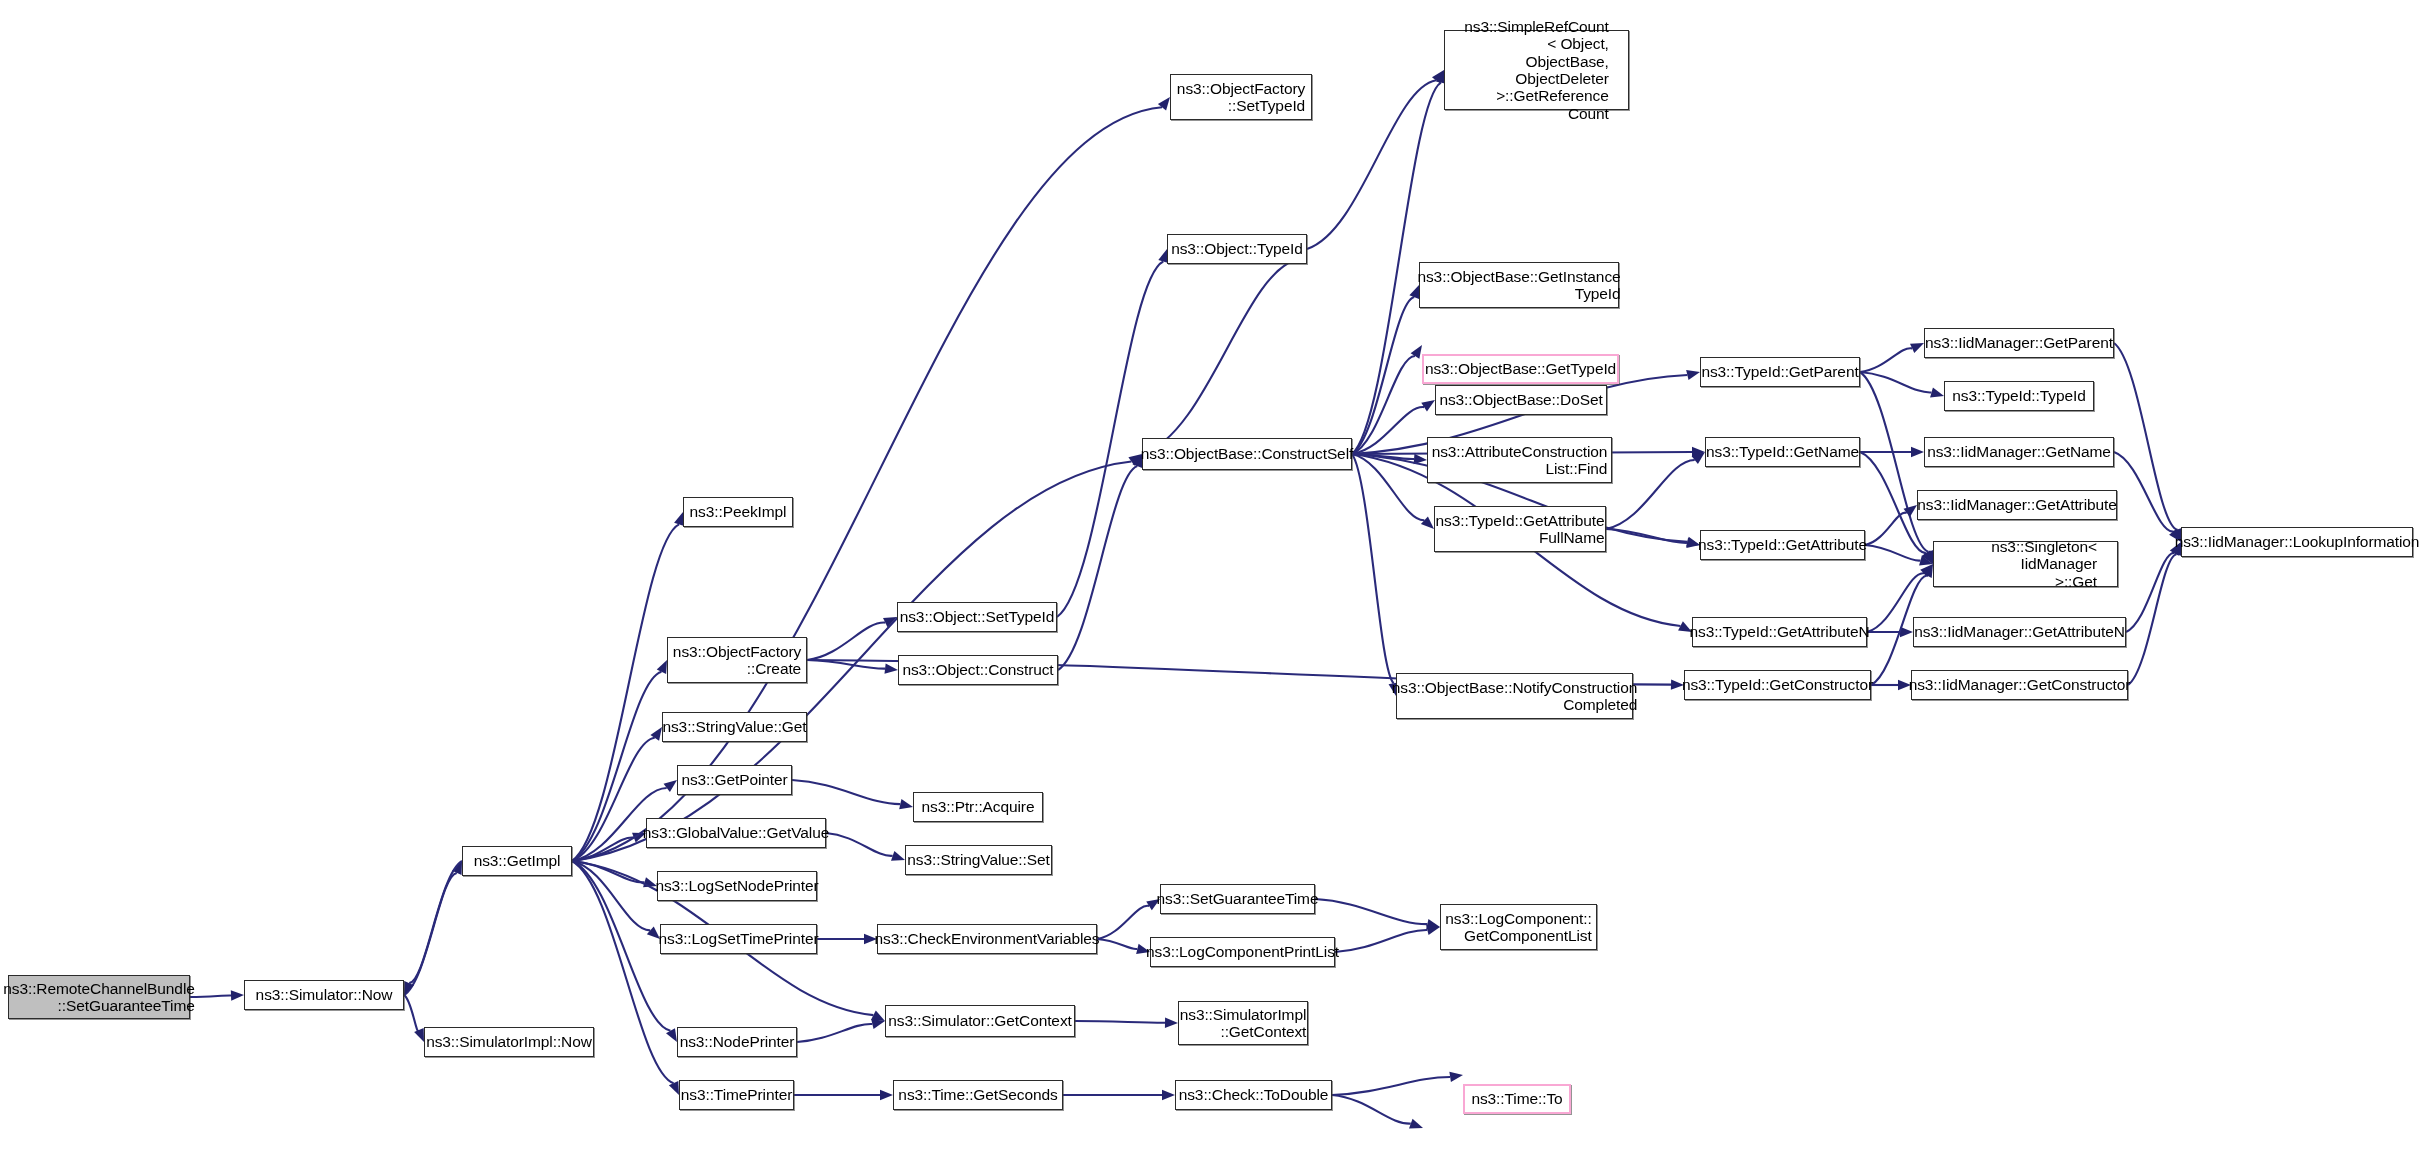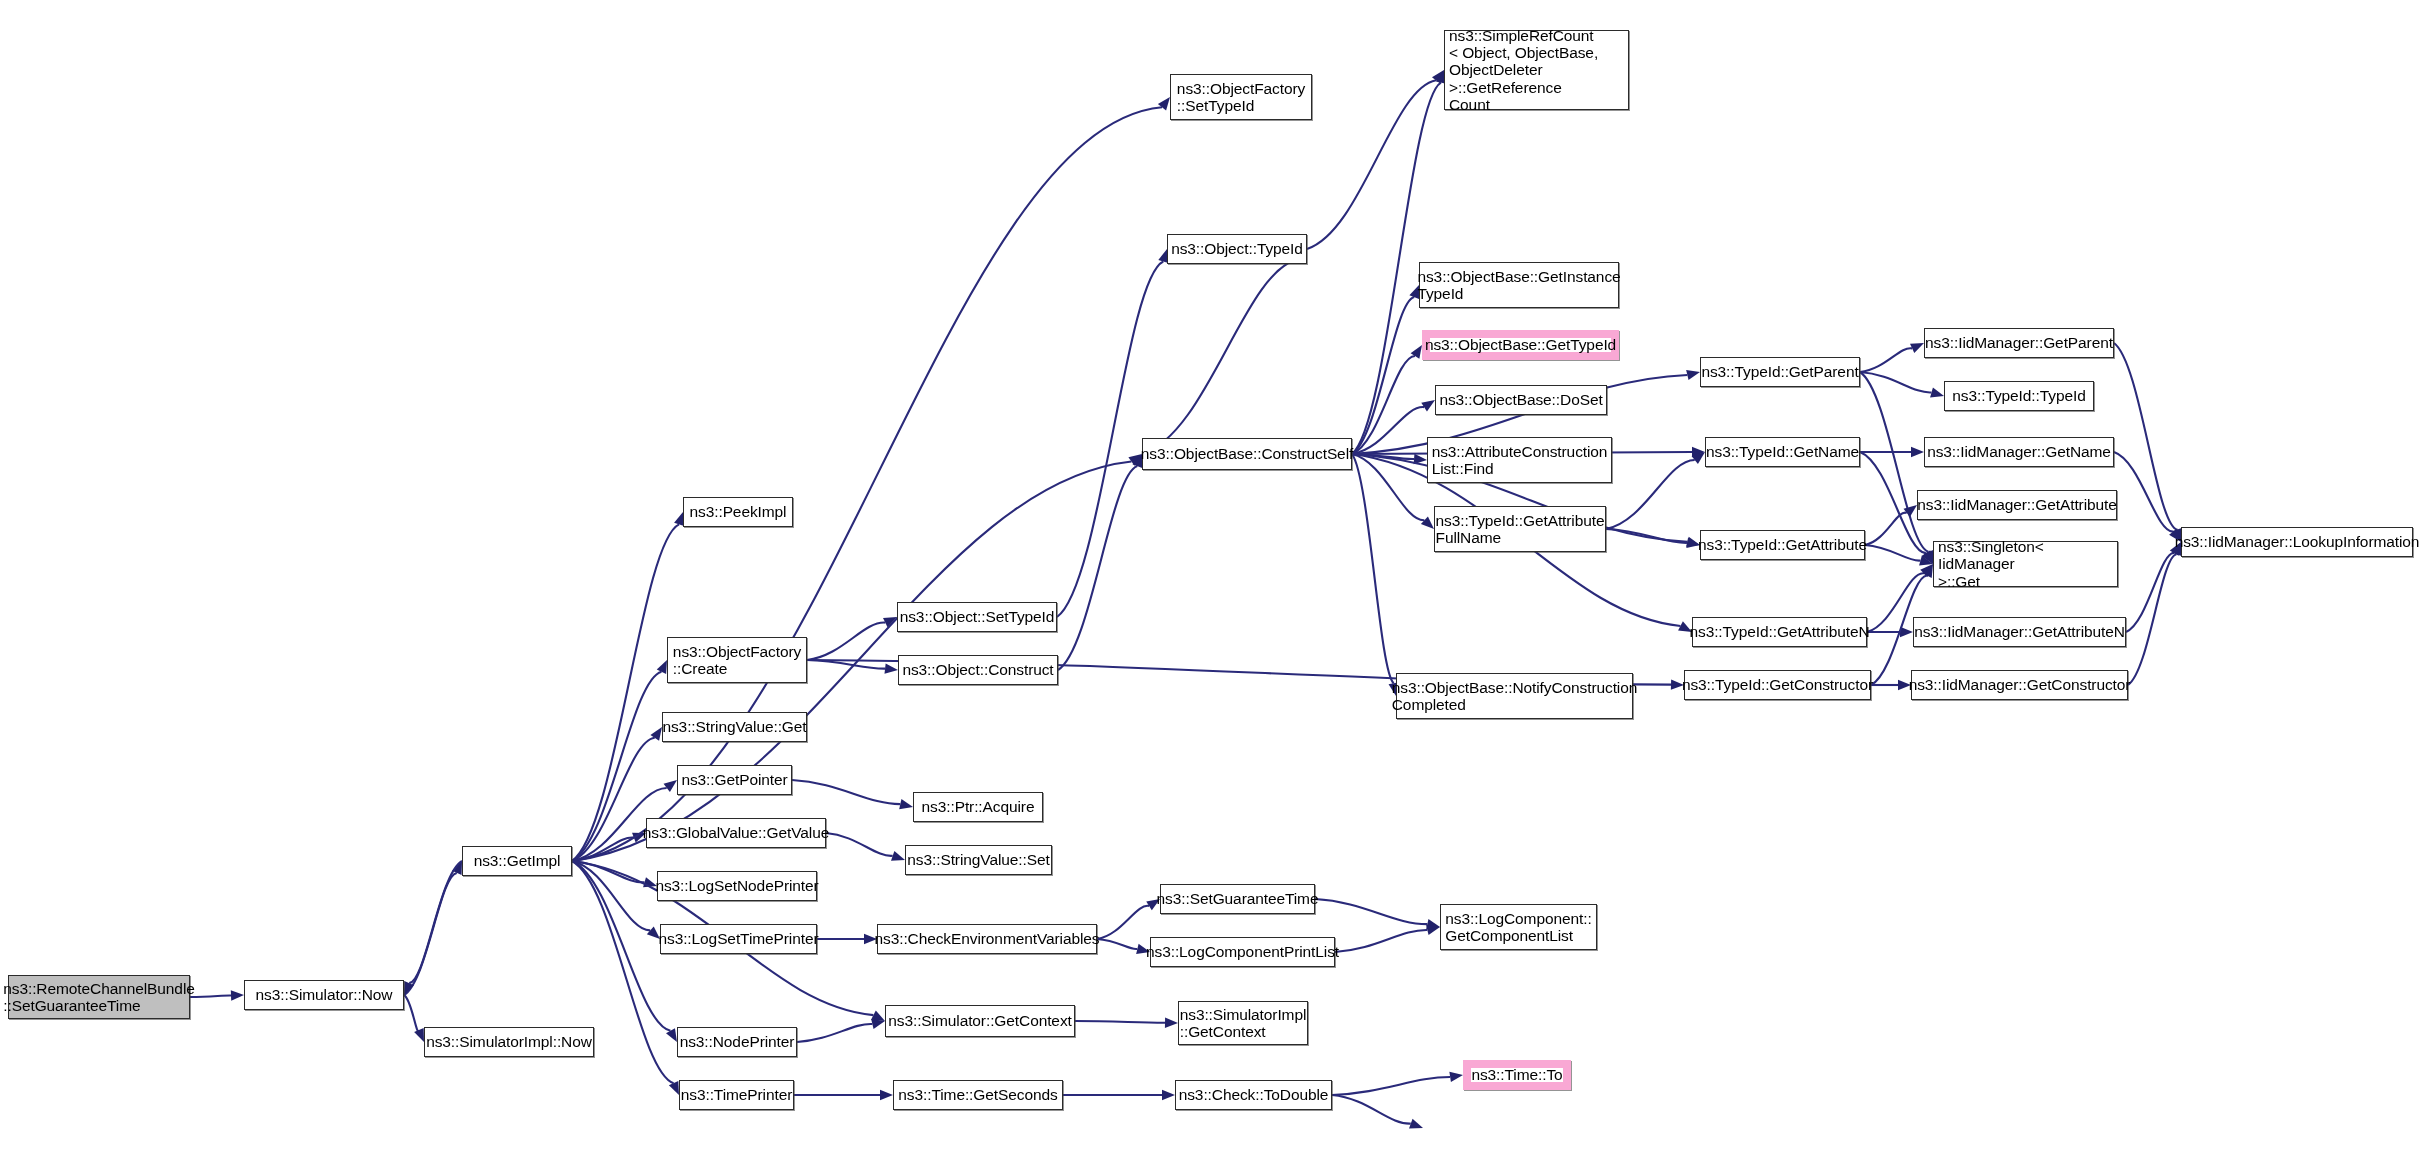--- a/index.html
+++ b/index.html
@@ -13,34 +13,35 @@
   }
   .node{
     position:absolute;
     box-sizing:border-box;
     border:1px solid #2b2b2b;
     background:#ffffff;
     color:#000000;
     display:flex;
     align-items:center;
     justify-content:center;
-    text-align:left;
+    text-align:right;
     line-height:1.12;
     font-size:15.5px;
     letter-spacing:-0.1px;
     white-space:pre-line;
     box-shadow:1px 1px 0 0 rgba(60,60,60,0.55);
-    padding:1px 4px;
+    padding:1px 20px;
   }
   .node.root{
     background:#bfbfbf;
     border:1px solid #2b2b2b;
   }
   .node.hot{
-    border:8px solid #f9a8d4;
+    border:2px solid #f9a8d4;
+    margin-top:24px;
   }
   svg#edges{
     position:absolute;
     left:0; top:0;
     width:2419px;
     height:1150px;
     pointer-events:none;
   }
   svg#edges path{ fill:none; stroke:#2a2a7a; stroke-width:2.1px; }
   svg#edges polygon{ fill:#22226b; stroke:none; }

